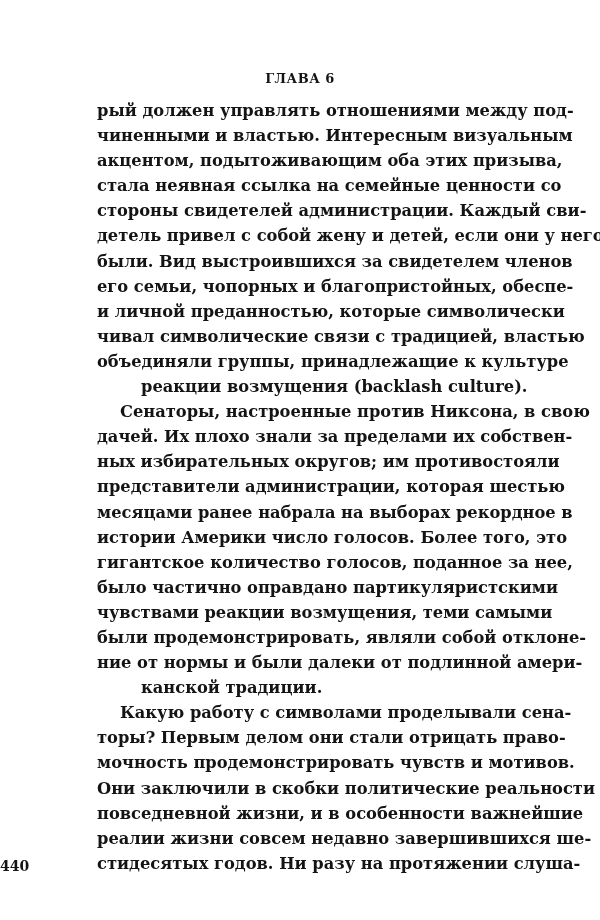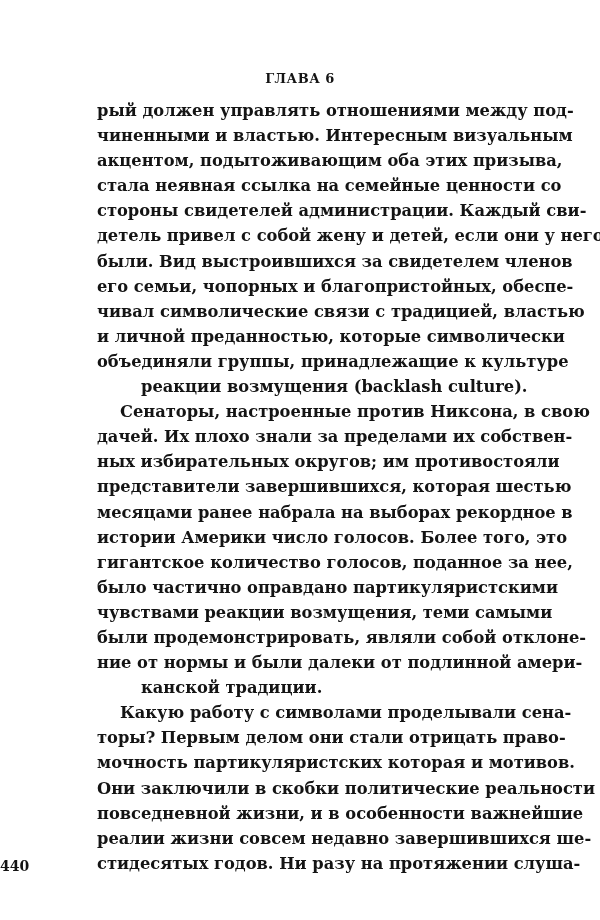--- a/index.html
+++ b/index.html
@@ -39,45 +39,45 @@
 
     <div>
       <span class="line">рый должен управлять отношениями между под-</span>
       <span class="line">чиненными и властью. Интересным визуальным</span>
       <span class="line">акцентом, подытоживающим оба этих призыва,</span>
       <span class="line">стала неявная ссылка на семейные ценности со</span>
       <span class="line">стороны свидетелей администрации. Каждый сви-</span>
       <span class="line">детель привел с собой жену и детей, если они у него</span>
       <span class="line">были. Вид выстроившихся за свидетелем членов</span>
       <span class="line">его семьи, чопорных и благопристойных, обеспе-</span>
+      <span class="line">и личной преданностью, которые символически</span>
       <span class="line">чивал символические связи с традицией, властью</span>
-      <span class="line">и личной преданностью, которые символически</span>
       <span class="line">объединяли группы, принадлежащие к культуре</span>
       <span class="line last">реакции возмущения (backlash culture).</span>
     </div>
 
     <div>
       <span class="line indent">Сенаторы, настроенные против Никсона, в свою</span>
       <span class="line">дачей. Их плохо знали за пределами их собствен-</span>
       <span class="line">ных избирательных округов; им противостояли</span>
-      <span class="line">представители завершившихся, которая шестью</span>
+      <span class="line">представители администрации, которая шестью</span>
       <span class="line">месяцами ранее набрала на выборах рекордное в</span>
       <span class="line">истории Америки число голосов. Более того, это</span>
       <span class="line">гигантское количество голосов, поданное за нее,</span>
       <span class="line">было частично оправдано партикуляристскими</span>
       <span class="line">чувствами реакции возмущения, теми самыми</span>
       <span class="line">были продемонстрировать, являли собой отклоне-</span>
       <span class="line">ние от нормы и были далеки от подлинной амери-</span>
       <span class="line last">канской традиции.</span>
     </div>
 
     <div>
       <span class="line indent">Какую работу с символами проделывали сена-</span>
       <span class="line">торы? Первым делом они стали отрицать право-</span>
-      <span class="line">мочность партикуляристских которая и мотивов.</span>
+      <span class="line">мочность продемонстрировать чувств и мотивов.</span>
       <span class="line">Они заключили в скобки политические реальности</span>
       <span class="line">повседневной жизни, и в особенности важнейшие</span>
       <span class="line">реалии жизни совсем недавно завершившихся ше-</span>
       <span class="line">стидесятых годов. Ни разу на протяжении слуша-</span>
 
     </div>
   </div>
 
   <div class="folio">440</div>
 </div>

